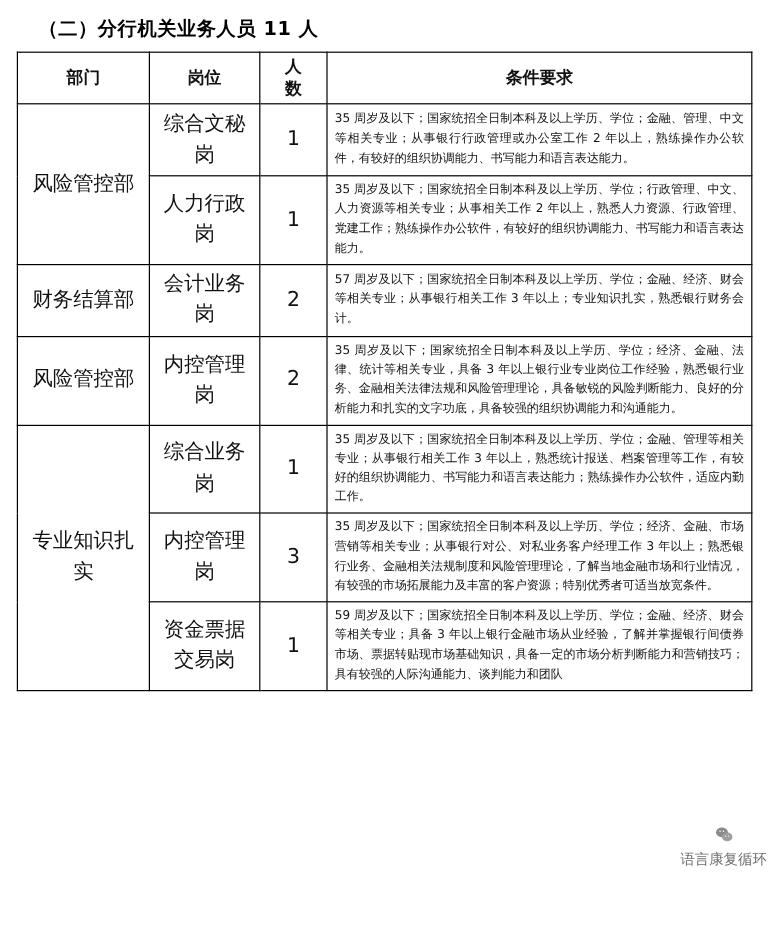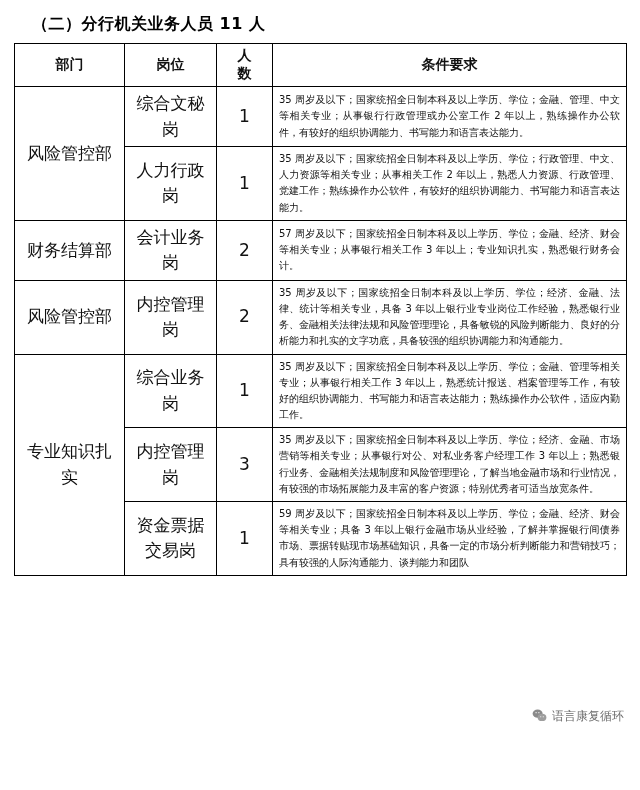--- a/index.html
+++ b/index.html
@@ -71,28 +71,29 @@
     top: 700px;
     font-size: 70px;
     font-weight: bold;
     color: rgba(140,140,140,0.30);
     pointer-events: none;
     line-height: 1;
   }
   
   .wechat-tag {
     position: absolute;
-    right: 16px;
+    right: 1px;
     bottom: 4px;
     display: flex;
-    align-items: flex-start;
+    align-items: center;
     gap: 5px;
     font-size: 12px;
     color: #6d6d6d;
     background: rgba(255,255,255,0.0);
+    flex-direction: column;
   }
   .wechat-icon {
     width: 15px;
     height: 15px;
     display: inline-block;
   }
 </style>
 </head>
 <body>
 

